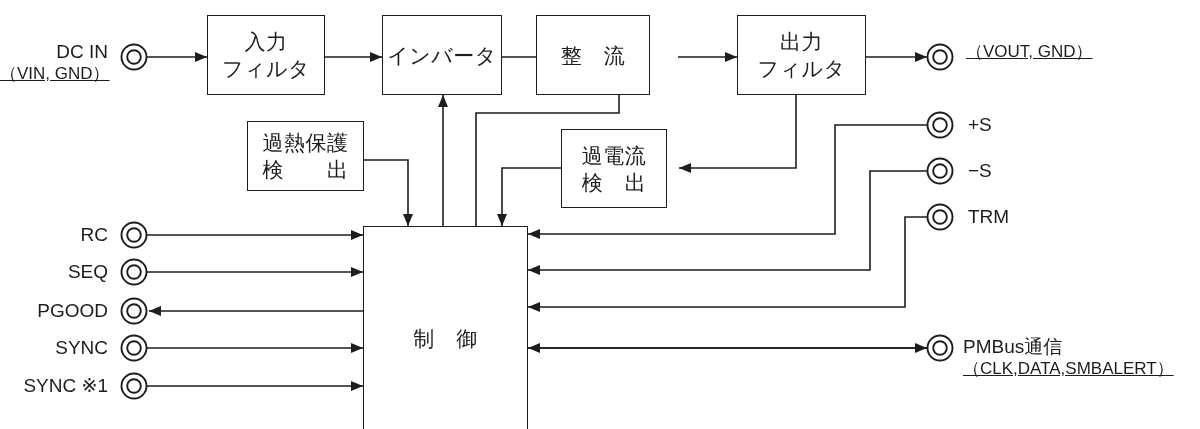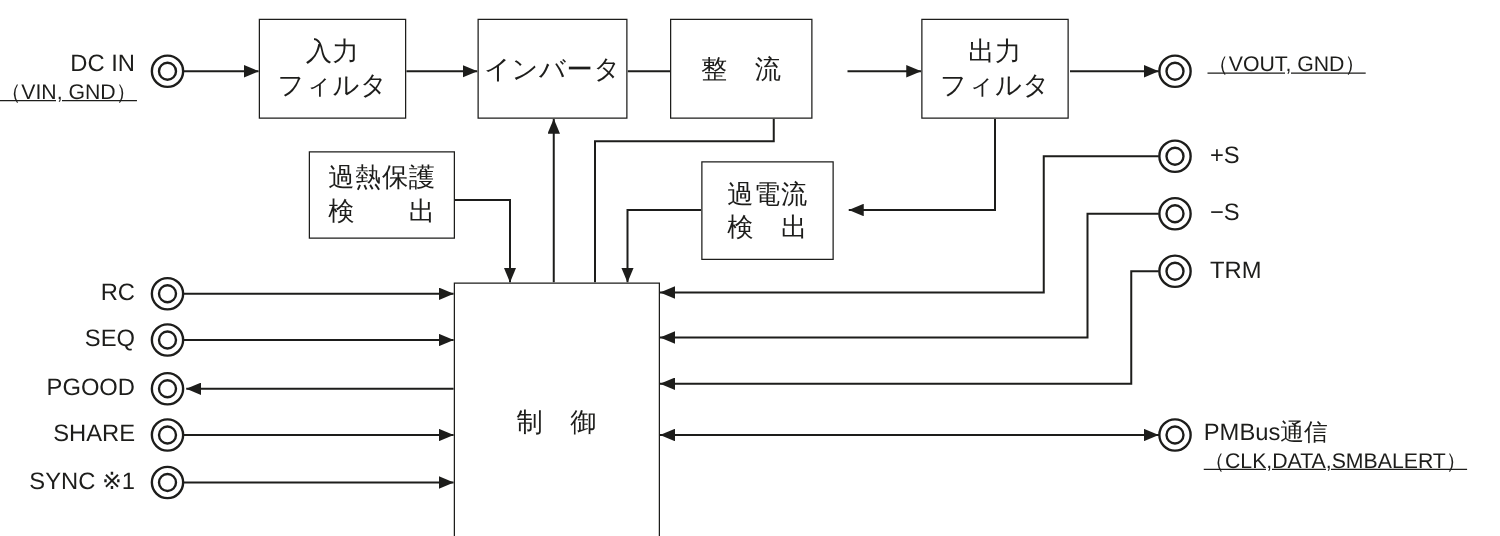--- a/index.html
+++ b/index.html
@@ -113,21 +113,21 @@
   <div class="blk" style="left:207px;top:15px;width:118px;height:80px">
     <span>入力</span>
     <span>フィルタ</span>
   </div>
   <div class="blk" style="left:382px;top:15px;width:120px;height:80px">
     <span>インバータ</span>
   </div>
   <div class="blk" style="left:536px;top:15px;width:114px;height:80px">
     <span>整　流</span>
   </div>
-  <div class="blk" style="left:737px;top:15px;width:118px;height:80px">
+  <div class="blk" style="left:737px;top:15px;width:129px;height:80px">
     <span>出力</span>
     <span>フィルタ</span>
   </div>
   <div class="blk" style="left:247px;top:121px;width:117px;height:70px">
     <span>過熱保護</span>
     <span>検　　出</span>
   </div>
   <div class="blk" style="left:561px;top:129px;width:106px;height:79px">
     <span>過電流</span>
     <span>検　出</span>
@@ -136,21 +136,21 @@
     <span>制　御</span>
   </div>
 
   <div class="lbl r" style="left:0;top:41px;width:108px">
     <div>DC IN</div>
     <div class="sub">（VIN, GND）</div>
   </div>
   <div class="lbl r" style="left:0;top:224px;width:108px">RC</div>
   <div class="lbl r" style="left:0;top:261px;width:108px">SEQ</div>
   <div class="lbl r" style="left:0;top:300px;width:108px">PGOOD</div>
-  <div class="lbl r" style="left:0;top:337px;width:108px">SHARE</div>
+  <div class="lbl r" style="left:0;top:337px;width:108px">SYNC</div>
   <div class="lbl r" style="left:0;top:375px;width:108px">SYNC ※1</div>
 
   <div class="lbl" style="left:966px;top:41px">
     <div class="sub">（VOUT, GND）</div>
   </div>
   <div class="lbl" style="left:968px;top:114px">+S</div>
   <div class="lbl" style="left:968px;top:160px">−S</div>
   <div class="lbl" style="left:968px;top:206px">TRM</div>
   <div class="lbl" style="left:963px;top:336px">
     <div>PMBus通信</div>

